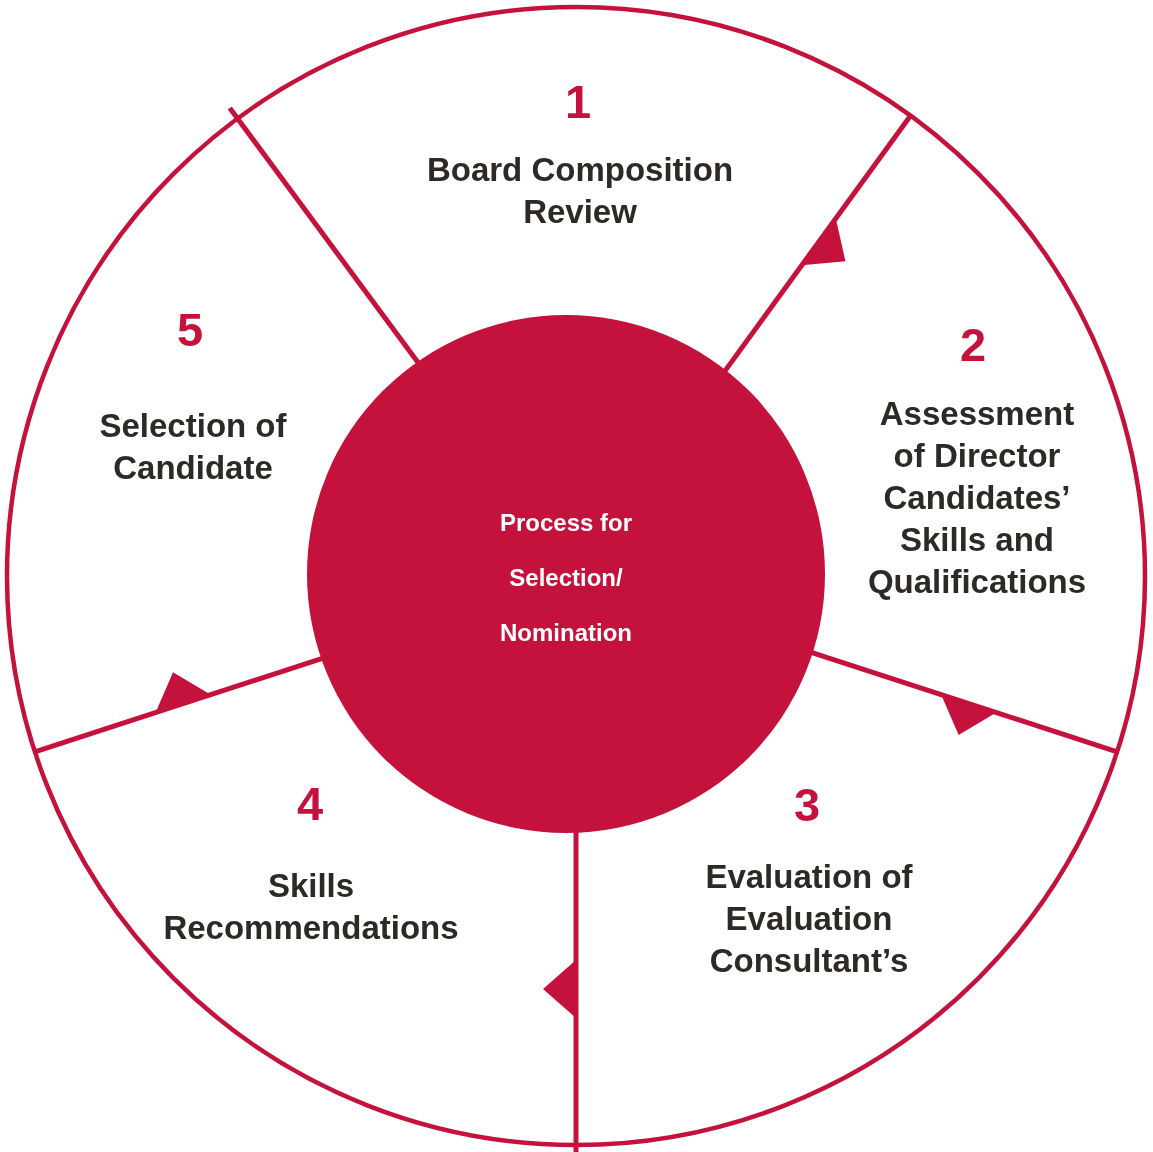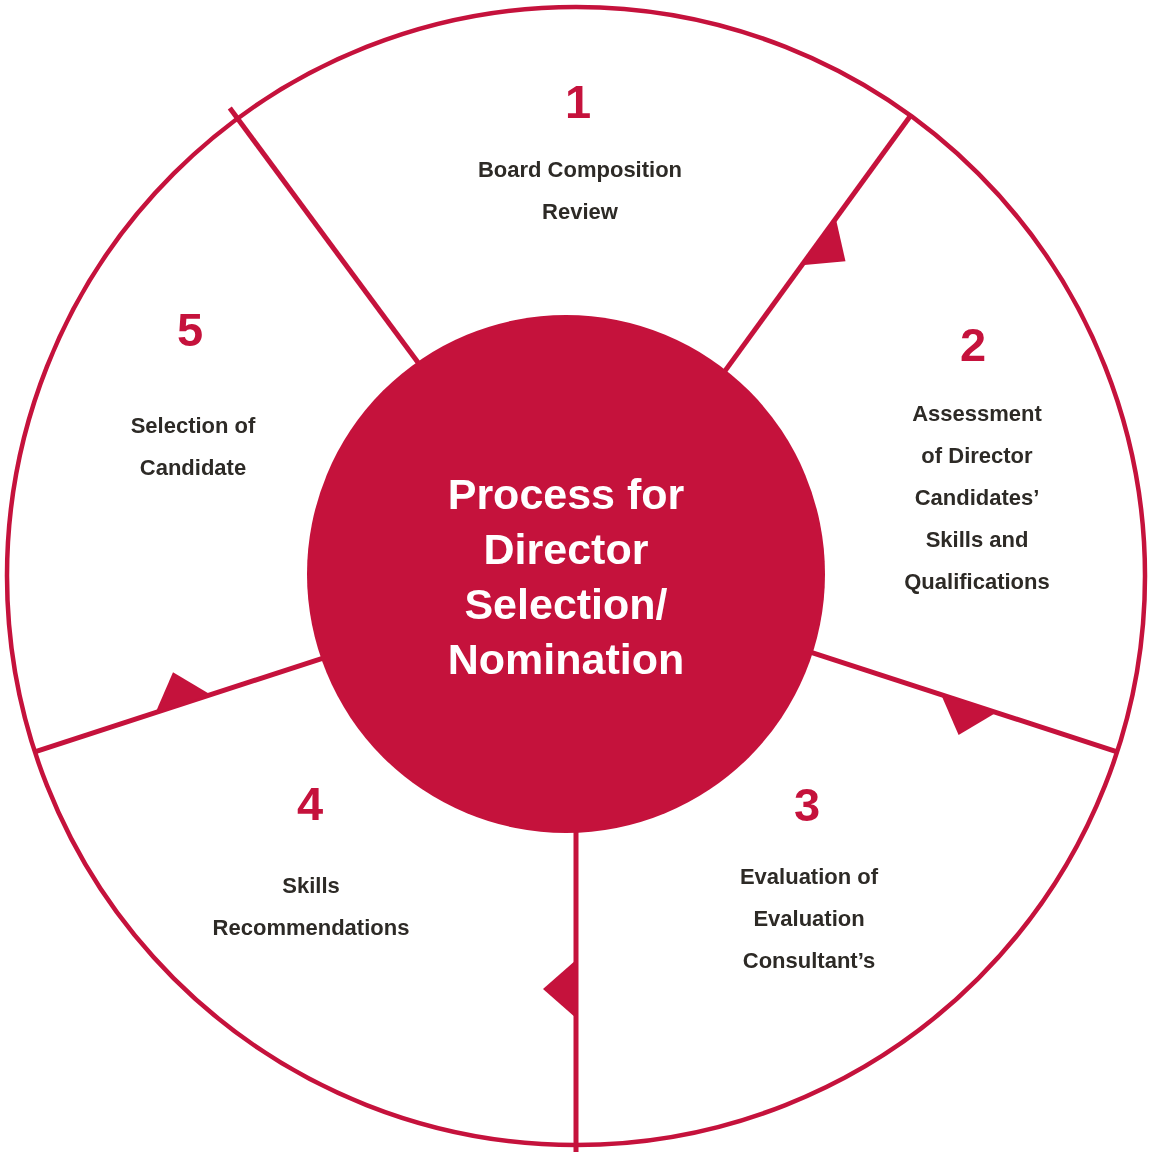--- a/index.html
+++ b/index.html
@@ -22,26 +22,26 @@
   .divider{stroke:var(--accent);stroke-width:5;fill:none;}
   .arrow{fill:var(--accent);stroke:none;}
   .hub{fill:var(--accent);stroke:none;}
   .num{
     position:absolute;transform:translate(-50%,-50%);
     font-size:47px;font-weight:700;color:var(--accent);
     line-height:1;white-space:nowrap;
   }
   .label{
     position:absolute;transform:translate(-50%,-50%);
-    font-size:22px;font-weight:700;color:var(--ink);
+    font-size:33px;font-weight:700;color:var(--ink);
     line-height:42px;text-align:center;white-space:nowrap;
   }
   .center-text{
     position:absolute;left:566px;top:577px;transform:translate(-50%,-50%);
-    font-size:43px;font-weight:700;color:var(--center_text);
+    font-size:24px;font-weight:700;color:var(--center_text);
     line-height:55px;text-align:center;white-space:nowrap;
   }
 </style>
 </head>
 <body>
 
 <div class="stage">
 
   <svg class="diagram-svg" viewBox="0 0 1153 1152">
 
@@ -56,21 +56,20 @@
     <polygon class="arrow" points="801.7,265.3 835.8,218.4 845.5,261.3"></polygon>
     <polygon class="arrow" points="941.2,694.7 996.4,712.6 958.6,735.0"></polygon>
     <polygon class="arrow" points="576,960 576,1018 543,989"></polygon>
     <polygon class="arrow" points="210.8,694.7 155.6,712.6 173.0,672.2"></polygon>
 
     <circle class="hub" cx="566" cy="574" r="259"></circle>
   </svg>
 
   <div class="center-text">
     <div>Process for</div>
-    <div>Director</div>
     <div>Selection/</div>
     <div>Nomination</div>
   </div>
 
   <div class="num" style="left:578px;top:101px">1</div>
   <div class="label" style="left:580px;top:191px">
     <div>Board Composition</div>
     <div>Review</div>
   </div>
 

